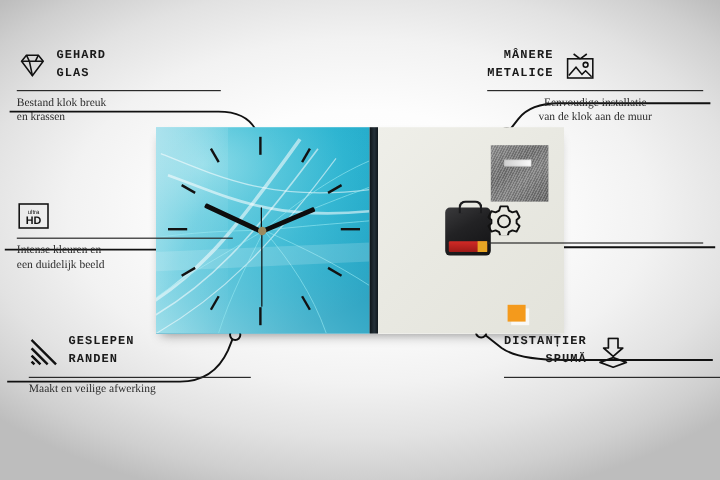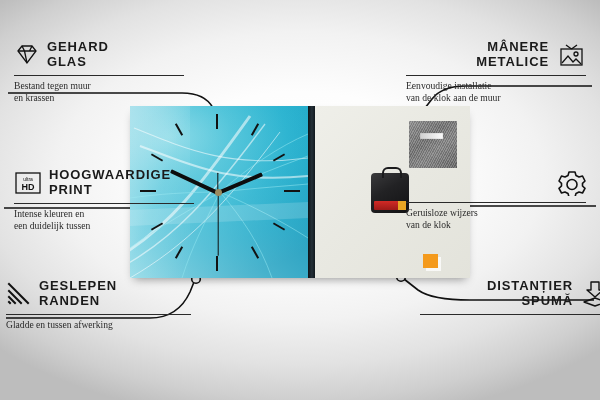--- a/index.html
+++ b/index.html
@@ -12,34 +12,34 @@
     position:relative;width:600px;height:400px;
     background:
       radial-gradient(ellipse 70% 62% at 50% 44%, #ffffff 0%, #fdfdfd 34%, #f2f2f2 58%, #e2e2e2 76%, #cfcfcf 90%, #bdbdbd 100%);
   }
   
   #wires{position:absolute;left:0;top:0;width:600px;height:400px;}
 
   
   .callout{position:absolute;}
   .c-head{display:flex;align-items:center;gap:7px;}
-  .c-head.right{justify-content:flex-end;}
+  .c-head.right{justify-content:flex-start;}
   .c-title{
-    font-family:Liberation Sans, sans-serif;
-    font-weight:bold;font-size:13px;line-height:14.5px;
+    font-family:Liberation Mono, monospace;
+    font-weight:bold;font-size:10px;line-height:14.5px;
     letter-spacing:.9px;color:#1a1a1a;text-transform:uppercase;
     white-space:pre-line;
   }
   .c-title.ta-r{text-align:right;}
   .c-rule{height:1px;background:#2a2a2a;margin:4px 0 4px 0;}
   .c-sub{
     font-family:"Liberation Serif", serif;
     font-size:9.6px;line-height:11.6px;color:#2b2b2b;white-space:pre-line;
   }
-  .c-sub.ta-r{text-align:left;}
+  .c-sub.ta-r{text-align:center;}
   .ico{flex:0 0 auto;display:block;}
 
   
   #photo{
     position:absolute;left:130px;top:106px;width:340px;height:172px;
     box-shadow:0 5px 9px -4px rgba(0,0,0,.42);
   }
   #clockface{
     position:absolute;left:0;top:0;width:178px;height:172px;
     background:
@@ -191,54 +191,52 @@
       <svg class="ico" width="26" height="22" viewBox="0 0 26 22">
         <g fill="none" stroke="#111" stroke-width="1.3">
           <path d="M4,7 L8,2 L18,2 L22,7 L13,19 Z"></path>
           <path d="M4,7 L22,7 M8,2 L10.5,7 L13,19 M18,2 L15.5,7"></path>
         </g>
       </svg>
       <div class="c-title">GEHARD
 GLAS</div>
     </div>
     <div class="c-rule" style="margin-top:6px;"></div>
-    <div class="c-sub">Bestand tegen muur
+    <div class="c-sub">Bestand klok breuk
 en krassen</div>
   </div>
 
   <div class="callout" style="left:14px;top:168px;width:180px;">
     <div class="c-head">
       <svg class="ico" width="28" height="24" viewBox="0 0 28 24">
         <rect x="2" y="2" width="24" height="20" fill="none" stroke="#111" stroke-width="1.3"></rect>
         <text x="14" y="10" font-family="Liberation Sans, sans-serif" font-size="5" text-anchor="middle" fill="#111">ultra</text>
         <text x="14" y="19" font-family="Liberation Sans, sans-serif" font-size="9" font-weight="bold" text-anchor="middle" fill="#111">HD</text>
       </svg>
-      <div class="c-title">HOOGWAARDIGE
-PRINT</div>
     </div>
     <div class="c-rule" style="margin-top:6px;"></div>
     <div class="c-sub">Intense kleuren en
-een duidelijk tussen</div>
-  </div>
-
-  <div class="callout" style="left:6px;top:279px;width:185px;">
+een duidelijk beeld</div>
+  </div>
+
+  <div class="callout" style="left:24px;top:279px;width:185px;">
     <div class="c-head">
       <svg class="ico" width="26" height="24" viewBox="0 0 26 24">
         <g stroke="#111" stroke-width="2" stroke-linecap="square">
           <path d="M3,2 L22,21"></path>
           <path d="M3,9 L15,21"></path>
           <path d="M3,15 L9,21"></path>
           <path d="M3,20 L4,21"></path>
         </g>
       </svg>
       <div class="c-title">GESLEPEN
 RANDEN</div>
     </div>
     <div class="c-rule" style="margin-top:6px;"></div>
-    <div class="c-sub">Gladde en tussen afwerking</div>
+    <div class="c-sub">Maakt en veilige afwerking</div>
   </div>
 
   <div class="callout" style="left:406px;top:40px;width:180px;">
     <div class="c-head right">
       <div class="c-title ta-r">MÂNERE
 METALICE</div>
       <svg class="ico" width="30" height="24" viewBox="0 0 30 24">
         <g fill="none" stroke="#111" stroke-width="1.3">
           <rect x="5" y="6" width="21" height="16"></rect>
           <path d="M15.5,6 L10,2 M15.5,6 L21,2"></path>
@@ -255,22 +253,20 @@
   <div class="callout" style="left:406px;top:170px;width:180px;">
     <div class="c-head right">
       <svg class="ico" width="28" height="26" viewBox="0 0 28 26">
         <g fill="none" stroke="#111" stroke-width="1.6" stroke-linejoin="round">
           <path d="M11,2 L17,2 L18,5.5 L21,7 L24.5,6 L27,11 L24.5,13.3 L24.5,16 L27,18.3 L24.5,23 L21,22 L18,23.5 L17,27 L11,27 L10,23.5 L7,22 L3.5,23 L1,18.3 L3.5,16 L3.5,13.3 L1,11 L3.5,6 L7,7 L10,5.5 Z"></path>
           <circle cx="14" cy="14.5" r="5"></circle>
         </g>
       </svg>
     </div>
     <div class="c-rule" style="margin-top:6px;"></div>
-    <div class="c-sub ta-r">Geruisloze wijzers
-van de klok</div>
   </div>
 
   <div class="callout" style="left:420px;top:279px;width:190px;">
     <div class="c-head right">
       <div class="c-title ta-r">DISTANȚIER
 SPUMĂ</div>
       <svg class="ico" width="30" height="26" viewBox="0 0 30 26">
         <g fill="none" stroke="#111" stroke-width="1.4" stroke-linejoin="round">
           <path d="M11,1 L19,1 L19,9 L23,9 L15,16 L7,9 L11,9 Z"></path>
           <path d="M15,17 L26,21 L15,25 L4,21 Z"></path>

